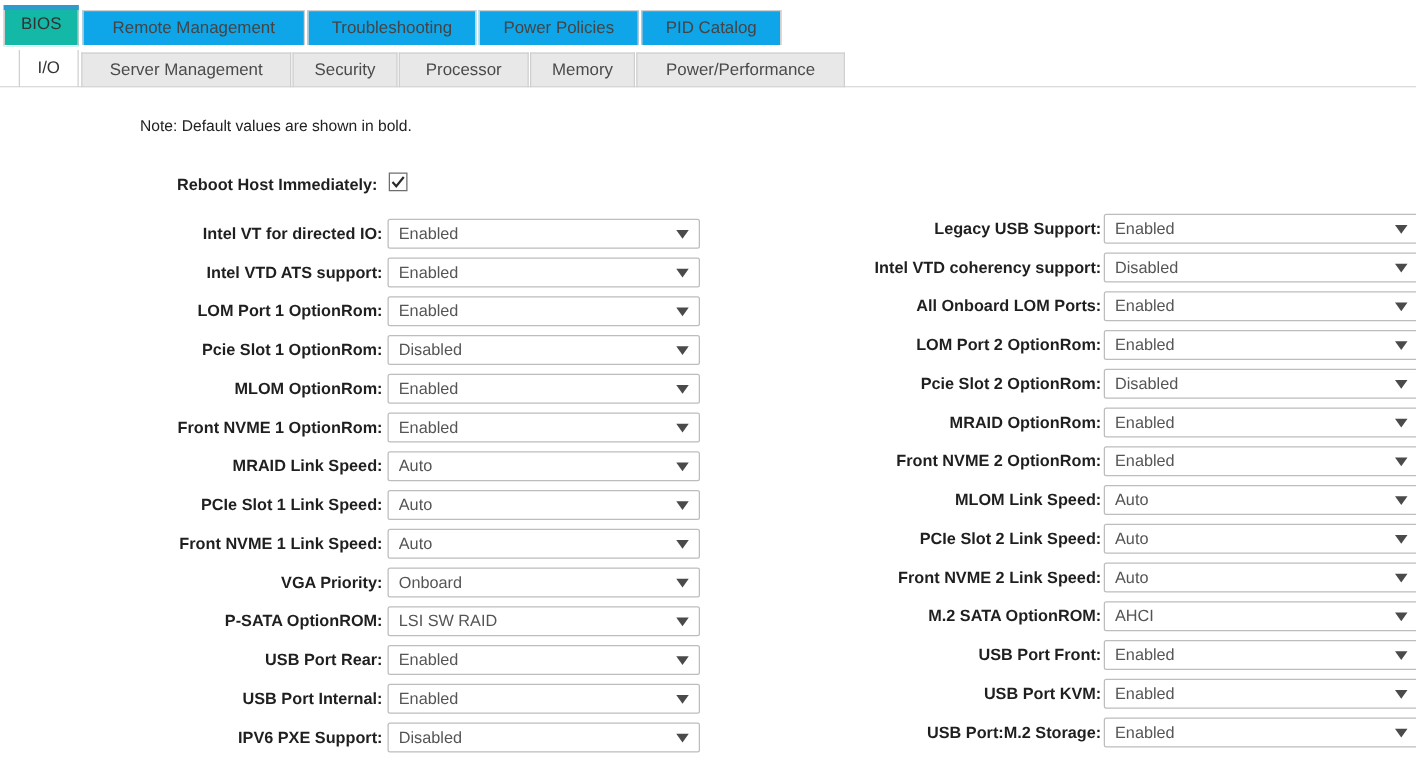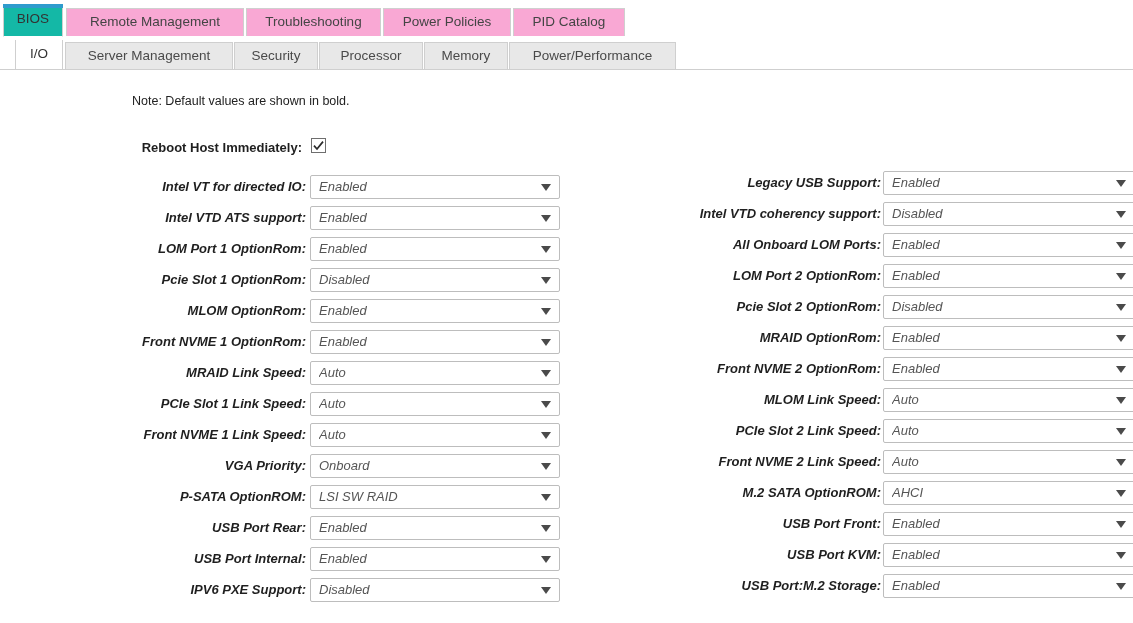--- a/index.html
+++ b/index.html
@@ -22,21 +22,21 @@
     left: 0;
     top: 0;
     width: 1133px;
     height: 36px;
   }
   .tab {
     position: absolute;
     top: 8px;
     height: 28px;
     box-sizing: border-box;
-    background: #f9a8d4;
+    background: #0ea5e9;
     border: 1px solid #cfcfcf;
     border-bottom: none;
     font-size: 13.5px;
     color: #444444;
     line-height: 26px;
     text-align: center;
     white-space: nowrap;
     cursor: pointer;
     user-select: none;
   }
@@ -106,21 +106,21 @@
     position: absolute;
     left: 0;
     top: 70px;
     width: 1133px;
     height: 553px;
     background: #ffffff;
   }
 
   #note-line {
     position: absolute;
-    left: 132px;
+    left: 112px;
     top: 24px;
     font-size: 12.5px;
     color: #222222;
     white-space: nowrap;
   }
 
   #reboot-row {
     position: absolute;
     left: 0;
     top: 70px;
@@ -145,21 +145,20 @@
     box-sizing: border-box;
     border: 1px solid #6e6e6e;
     background: #ffffff;
     cursor: pointer;
   }
   .checkbox svg { display: block; }
 
   .col {
     position: absolute;
     top: 0;
-    font-style: italic;
   }
   #col-left  { left: 0px;   width: 566px; }
   #col-right { left: 567px; width: 566px; }
 
   .field-row {
     position: relative;
     height: 31px;
   }
   .field-label {
     position: absolute;

